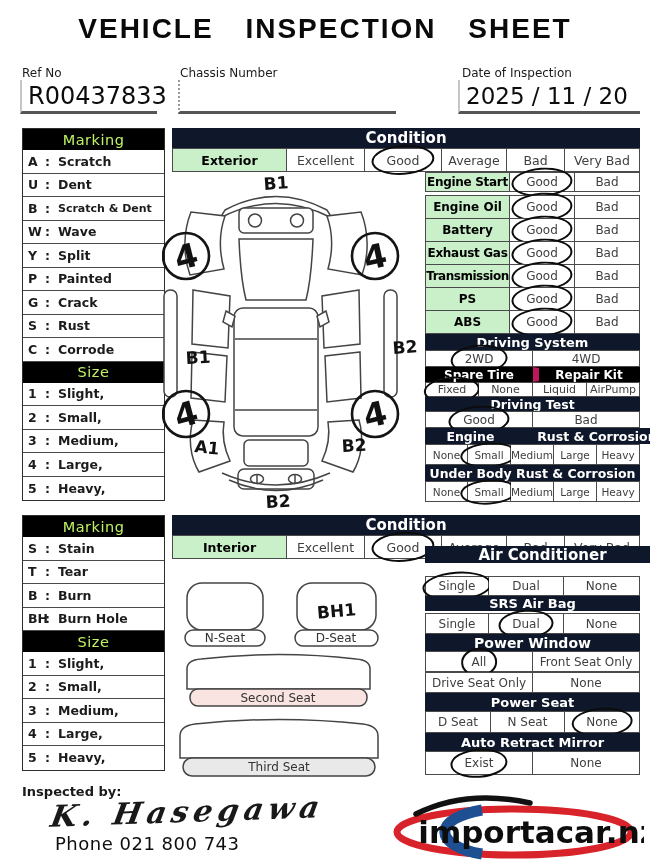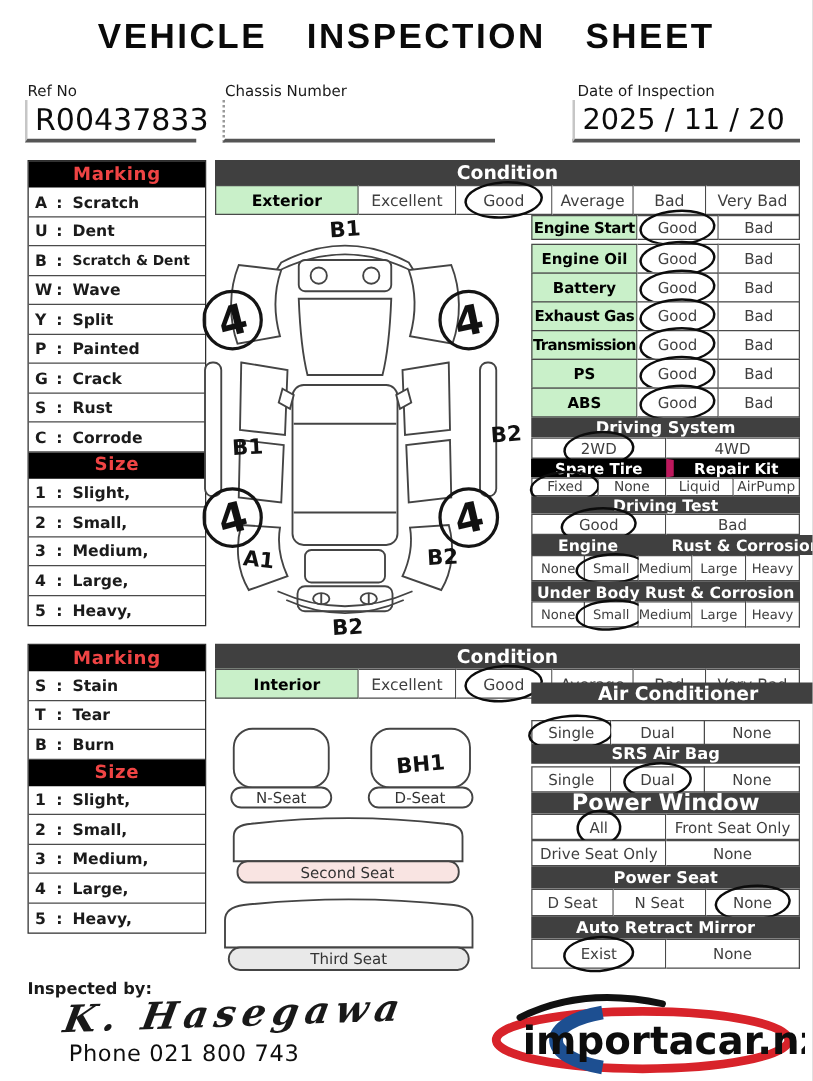--- a/index.html
+++ b/index.html
@@ -14,31 +14,31 @@
   .title{position:absolute;top:13px;left:0;width:100%;text-align:center;
     font-family:"Liberation Sans",sans-serif;font-weight:bold;font-size:28px;
     letter-spacing:2px;word-spacing:22px;color:#0a0a0a}
   .flabel{position:absolute;font-size:12px;font-weight:normal;color:#1a1a1a}
   .fieldbox{position:absolute;box-sizing:border-box;border-left:2px solid #c6c6c6;
     border-bottom:3px solid #555;display:flex;align-items:center;padding-left:6px;
     font-size:24px;color:#0c0c0c}
   .fieldbox.dotted{border-left:2px dotted #9a9a9a}
   
   .legend{position:absolute;width:143px;border:1px solid #2e2e2e;box-sizing:border-box;background:#fff}
-  .lhead{height:21px;background:#000;color:#ef4444;display:flex;align-items:center;justify-content:center;
-    font-size:14.5px;font-weight:bold;letter-spacing:.5px}
+  .lhead{height:21px;background:#000;color:#bef264;display:flex;align-items:center;justify-content:center;
+    font-size:14.5px;font-weight:normal;letter-spacing:.5px}
   .lrow{height:23.5px;box-sizing:border-box;border-bottom:1px solid var(--line);
     display:flex;align-items:center;font-size:12.5px;font-weight:bold;color:#1b1b1b;padding-left:5px}
   .lrow:last-child{border-bottom:none}
   .lcode{width:17px;flex:0 0 auto}
   .lcolon{width:8px;flex:0 0 auto}
   .lcolon::before{content:":"}
   .llabel{margin-left:5px;white-space:nowrap}
   
-  .shdr{position:absolute;background:#404040;color:#fff;display:flex;align-items:center;justify-content:center;
+  .shdr{position:absolute;background:#0f172a;color:#fff;display:flex;align-items:center;justify-content:center;
     font-weight:bold;box-sizing:border-box}
   .row{position:absolute;display:flex;box-sizing:border-box}
   .cell{flex:0 0 auto;height:100%;box-sizing:border-box;border:1px solid var(--line);border-left:none;
     background:#fff;display:flex;align-items:center;justify-content:center;color:#3f3f3f;position:relative;
     overflow:visible}
   .cell:first-child{border-left:1px solid var(--line)}
   .cell.green{background:var(--highlight_green);color:#000;font-weight:bold}
   .cell.blackcell{background:#000;color:#fff;font-weight:bold;border-color:#000}
   .cell.blackcell + .cell.blackcell{border-left:6px solid #be185d}
   .ov{position:relative;padding:0 3px;white-space:nowrap}
@@ -375,20 +375,25 @@
     <div class="lrow">
         <span class="lcode">T</span>
         <span class="lcolon"></span>
         <span class="llabel">Tear</span>
       </div>
     <div class="lrow">
         <span class="lcode">B</span>
         <span class="lcolon"></span>
         <span class="llabel">Burn</span>
       </div>
+    <div class="lrow">
+        <span class="lcode">BH</span>
+        <span class="lcolon"></span>
+        <span class="llabel">Burn Hole</span>
+      </div>
     <div class="lhead">Size</div>
     <div class="lrow">
         <span class="lcode">1</span>
         <span class="lcolon"></span>
         <span class="llabel">Slight,</span>
       </div>
     <div class="lrow">
         <span class="lcode">2</span>
         <span class="lcolon"></span>
         <span class="llabel">Small,</span>
@@ -449,21 +454,21 @@
         <span class="ov">Single</span>
       </div>
     <div class="cell" style="width:75px">
         <span class="ov sel">Dual</span>
       </div>
     <div class="cell" style="width:76px">
         <span class="ov">None</span>
       </div>
   </div>
 
-  <div class="shdr" style="left:425px;top:634px;width:215px;height:17px;font-size:18px">Power Window</div>
+  <div class="shdr" style="left:425px;top:634px;width:215px;height:17px;font-size:14px">Power Window</div>
   <div class="row" style="left:425px;top:651px;width:215px;height:21px;font-size:12px">
     <div class="cell" style="width:108px">
         <span class="ov sel">All</span>
       </div>
     <div class="cell" style="width:107px">
         <span class="ov">Front Seat Only</span>
       </div>
   </div>
   <div class="row" style="left:425px;top:672px;width:215px;height:21px;font-size:12px">
     <div class="cell" style="width:108px">

